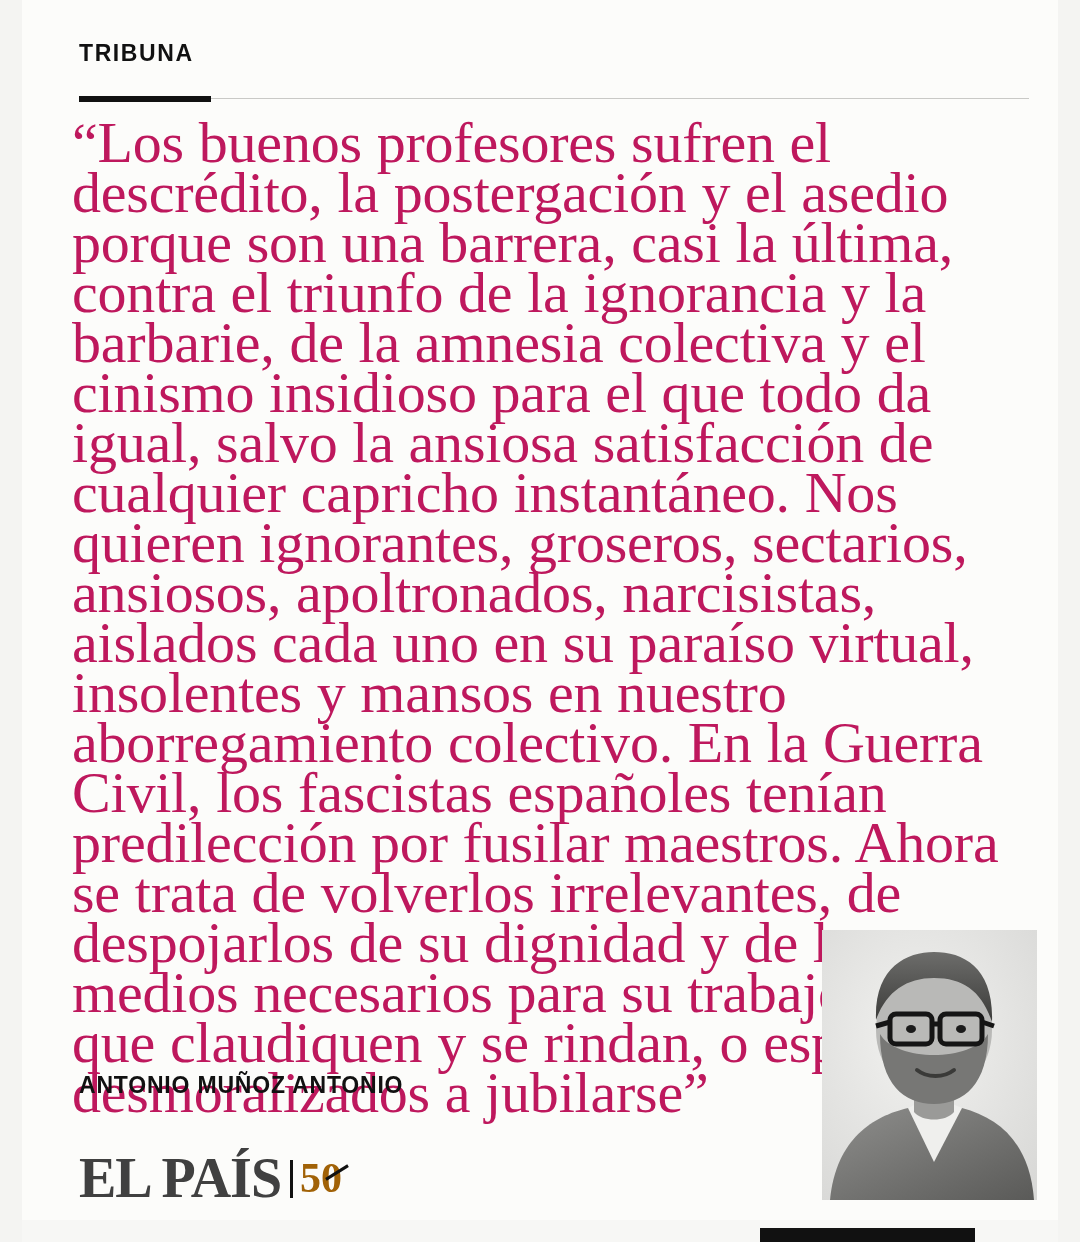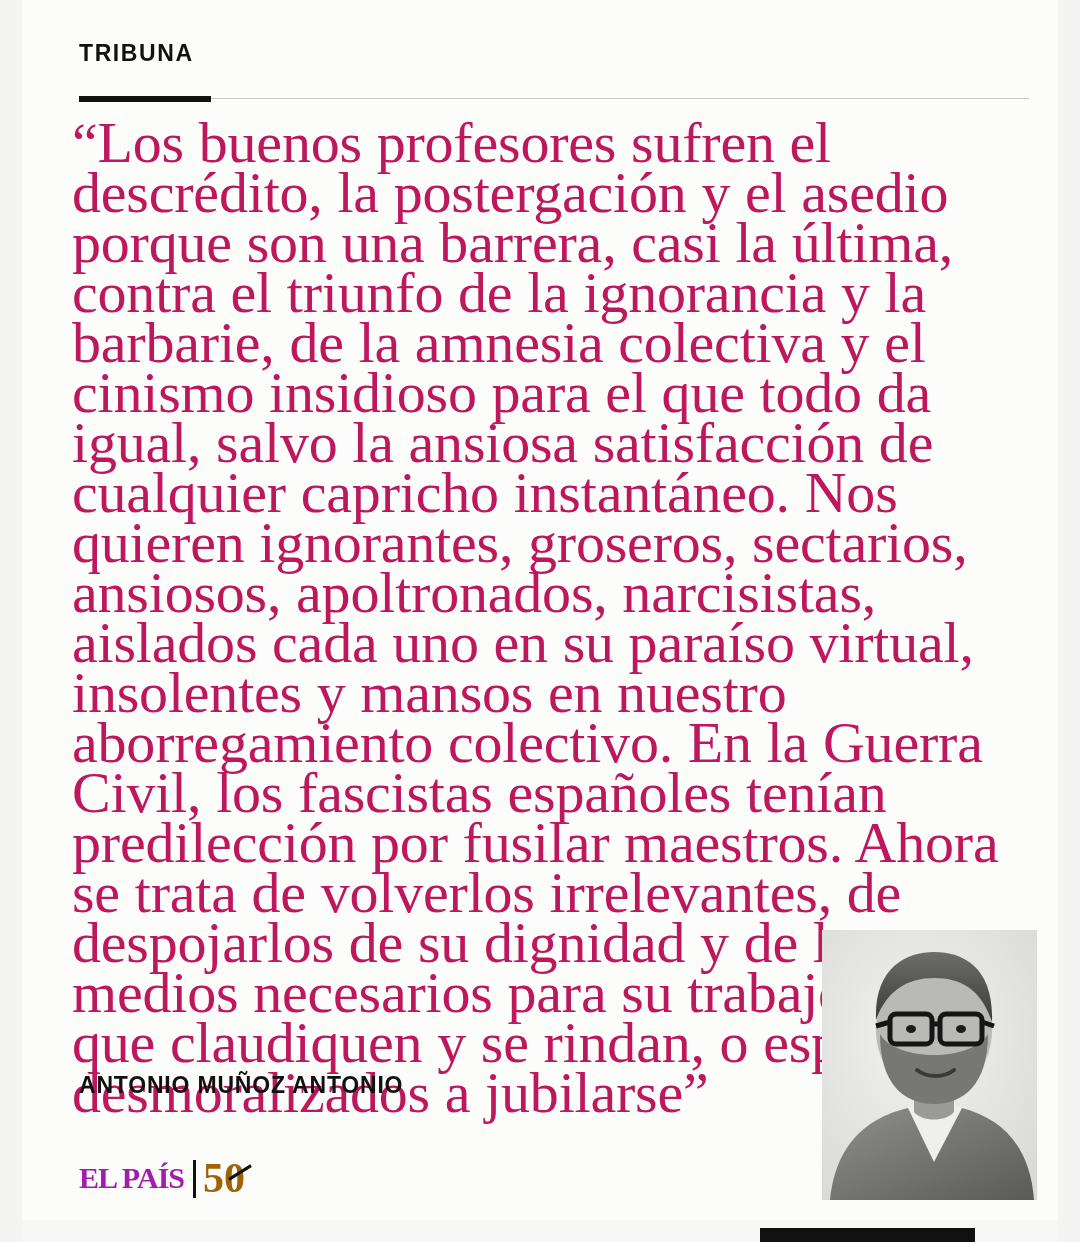--- a/index.html
+++ b/index.html
@@ -88,24 +88,24 @@
     position: absolute;
     left: 57px;
     top: 1155px;
     display: flex;
     align-items: flex-end;
     height: 44px;
   }
   .logo-text {
     font-family: "Liberation Serif", serif;
     font-weight: bold;
-    font-size: 30px;
+    font-size: 56px;
     line-height: 42px;
     letter-spacing: -1px;
-    color: #a21caf;
+    color: #404040;
   }
   .logo-bar {
     width: 3px;
     height: 38px;
     background: #111111;
     margin: 0 7px 1px 9px;
   }
   .logo-fifty {
     font-family: "Liberation Serif", serif;
     font-weight: bold;

